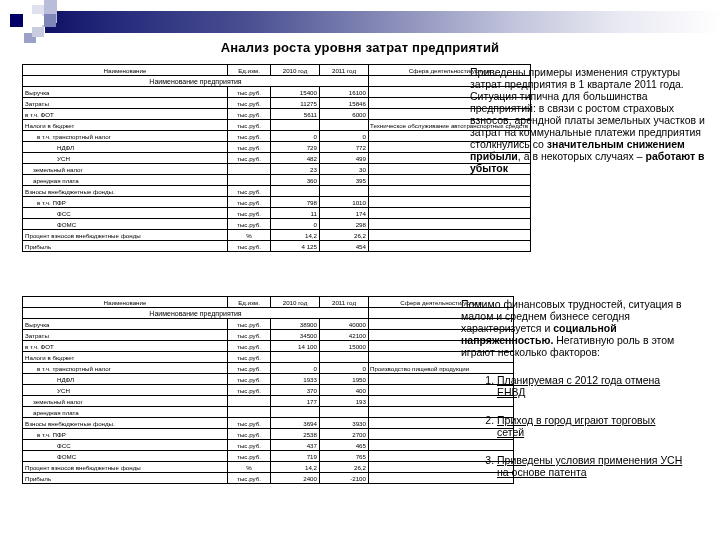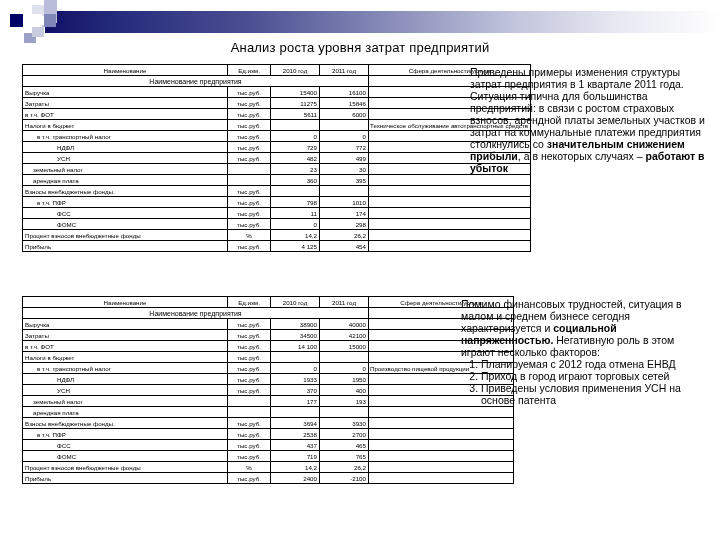--- a/index.html
+++ b/index.html
@@ -38,21 +38,21 @@
   .sq6 { left: 24px;  top: 33px; width: 12px; height: 10px; background: #9aa0c8; }
   .sq7 { left: 44px;  top: 14px; width: 12px; height: 13px; background: #7f86b8; }
 
   
   .slide-title {
     position: absolute;
     left: 0; top: 40px;
     width: 720px;
     text-align: center;
     font-size: 13px;
-    font-weight: normal;
+    font-weight: bold;
     color: #000000;
     letter-spacing: 0.2px;
   }
 
   
   .tbl-wrap { position: absolute; }
   .tbl-wrap.t1 { left: 22px; top: 64px; }
   .tbl-wrap.t2 { left: 22px; top: 296px; }
 
   table.data {
@@ -105,21 +105,21 @@
   }
   .note.n1 { left: 470px; top: 66px;  width: 238px; }
   .note.n2 { left: 461px; top: 298px; width: 238px; }
   .note b { font-weight: bold; }
 
   ol.factors {
     margin: 0;
     padding-left: 20px;
     list-style-type: decimal;
   }
-  ol.factors li { margin: 0; padding: 0; }
+  ol.factors li { margin: 16px; padding: 0; text-decoration: underline; }
 </style>
 </head>
 <body>
 
 <div class="banner">
   <div class="banner-bar"></div>
   <div class="sq sq4"></div>
   <div class="sq sq3"></div>
   <div class="sq sq6"></div>
   <div class="sq sq5"></div>

